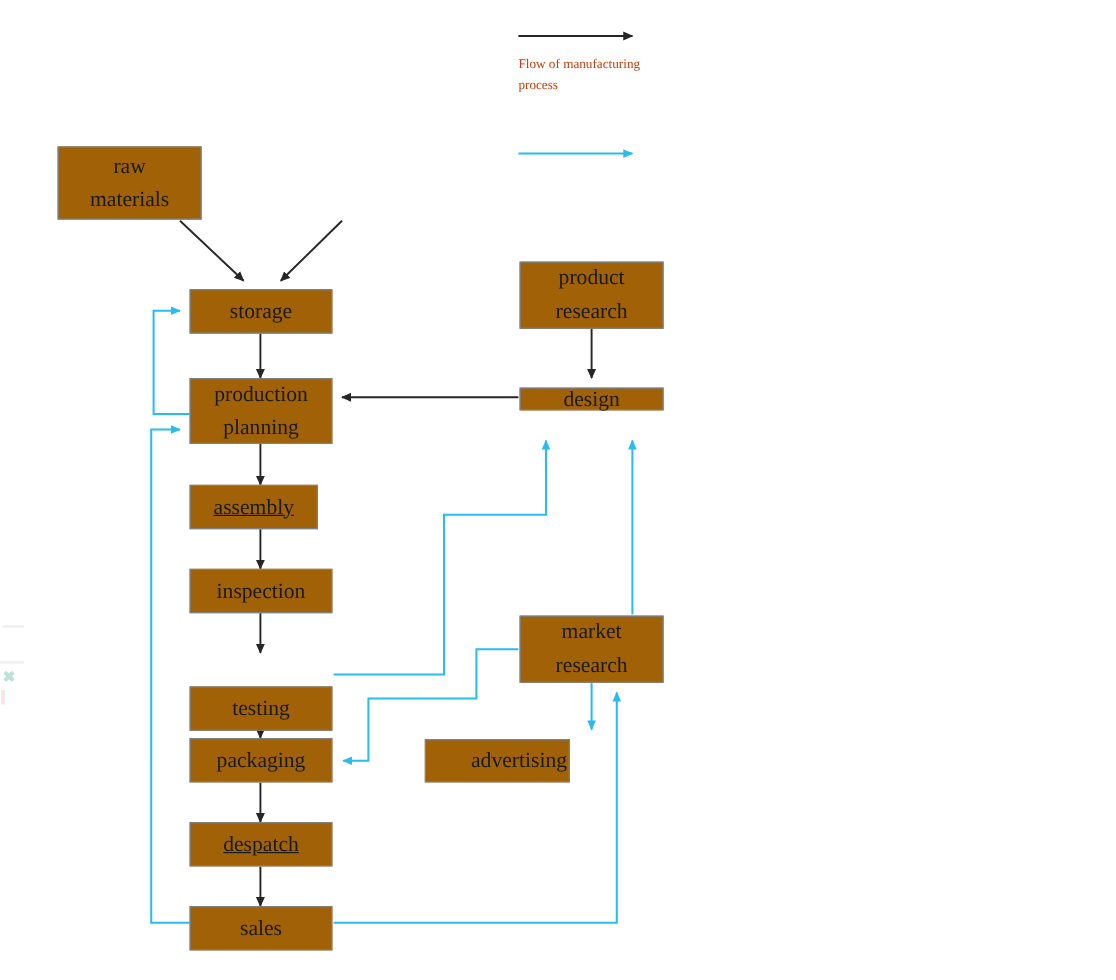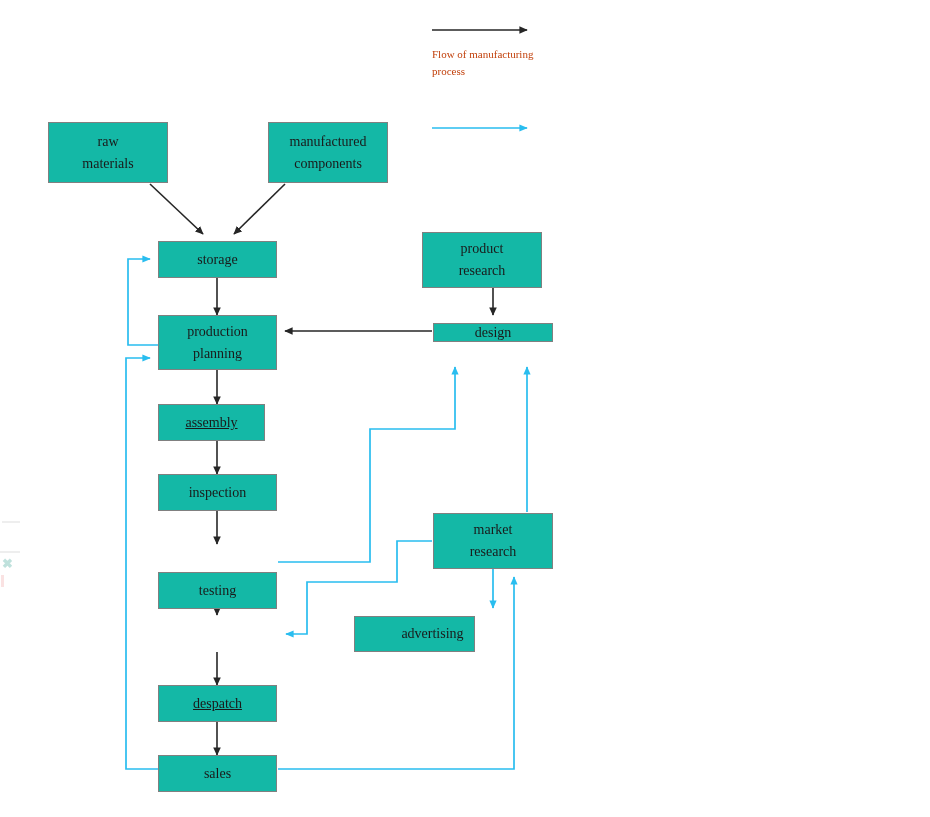--- a/index.html
+++ b/index.html
@@ -21,26 +21,26 @@
     position: absolute;
     left: 0; top: 0;
     width: 930px;
     height: 817px;
     pointer-events: none;
   }
   .node {
     position: absolute;
     box-sizing: border-box;
     border: 1px solid #808080;
-    background: #14b8a6;
+    background: #a16207;
     display: flex;
     flex-direction: column;
     align-items: center;
     justify-content: center;
-    font-size: 14px;
+    font-size: 18px;
     line-height: 1.55;
     color: #1a1a1a;
     text-align: center;
     white-space: pre-line;
   }
   .legend-label {
     position: absolute;
     font-size: 11px;
     line-height: 1.5;
     color: #c2410c;
@@ -116,40 +116,39 @@
   <div class="watermark" style="left:0px; top:517px; width:26px; height:72px;">
     <div class="wm-bar" style="left:2px; top:4px; width:18px;"></div>
     <div class="wm-bar" style="left:0px; top:34px; width:20px;"></div>
     <div class="wm-x" style="left:2px; top:40px;">✖</div>
     <div class="wm-red" style="left:1px; top:58px;"></div>
   </div>
 
   <div class="node" style="left:48px; top:122px; width:120px; height:61px;">raw
 materials</div>
 
-  <div class="node" style="left:268px; top:122px; width:120px; height:61px;">manufactured
-components</div>
 
   <div class="node" style="left:158px; top:241px; width:119px; height:37px;">storage</div>
 
   <div class="node" style="left:158px; top:315px; width:119px; height:55px;">production
 planning</div>
 
   <div class="node" style="left:158px; top:404px; width:107px; height:37px;text-decoration:underline;">assembly</div>
 
   <div class="node" style="left:158px; top:474px; width:119px; height:37px;">inspection</div>
 
   <div class="node" style="left:158px; top:572px; width:119px; height:37px;">testing</div>
 
+  <div class="node" style="left:158px; top:615px; width:119px; height:37px;">packaging</div>
 
   <div class="node" style="left:158px; top:685px; width:119px; height:37px;text-decoration:underline;">despatch</div>
 
   <div class="node" style="left:158px; top:755px; width:119px; height:37px;">sales</div>
 
-  <div class="node" style="left:422px; top:218px; width:120px; height:56px;margin-top:14px;">product
+  <div class="node" style="left:433px; top:218px; width:120px; height:56px;">product
 research</div>
 
   <div class="node" style="left:433px; top:323px; width:120px; height:19px;">design</div>
 
   <div class="node" style="left:433px; top:513px; width:120px; height:56px;">market
 research</div>
 
   <div class="node" style="left:354px; top:616px; width:121px; height:36px;padding-left:36px;">advertising</div>
 
   <div class="legend-label" style="left:432px; top:46px; width:230px;">Flow of manufacturing

